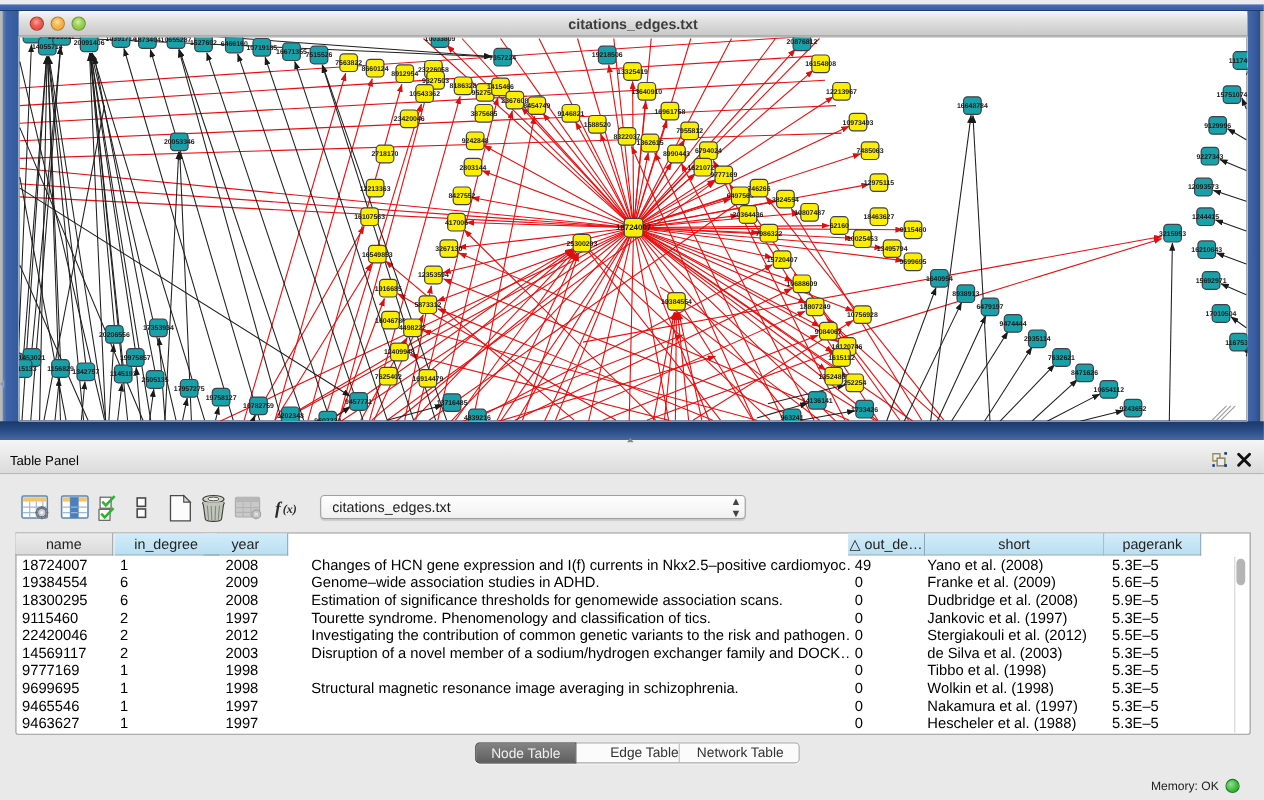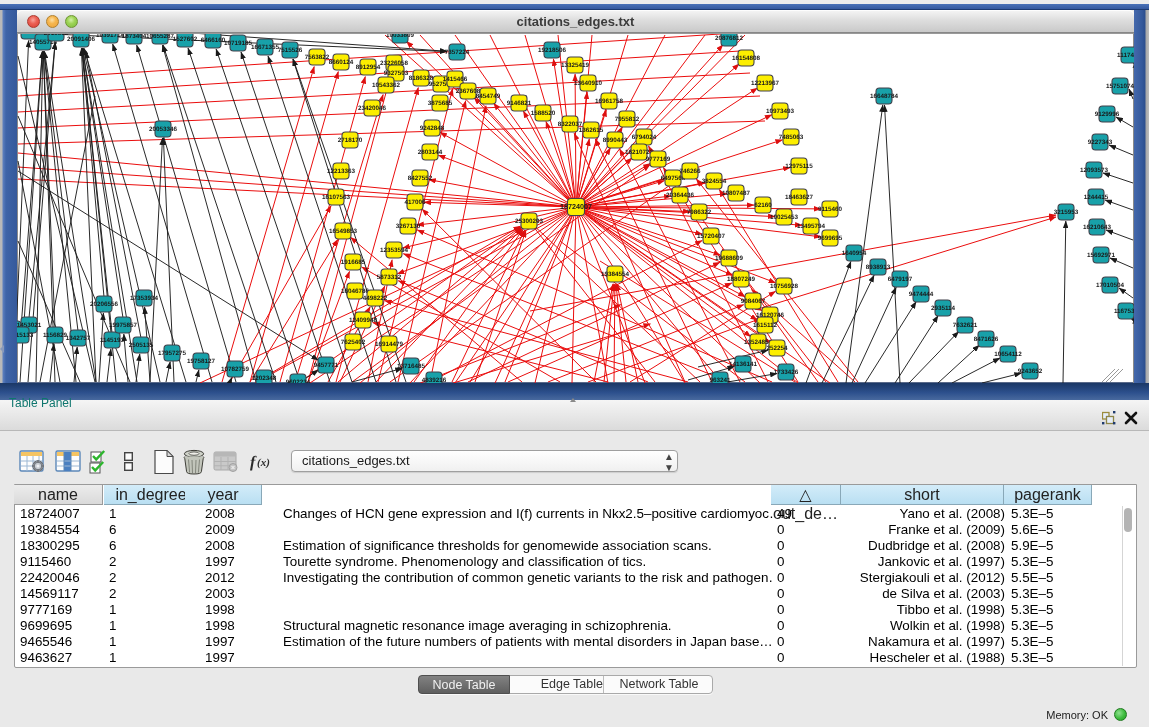--- a/index.html
+++ b/index.html
@@ -21,41 +21,41 @@
 #tl1{left:27px;background:radial-gradient(circle at 5px 4px,#f8a49c,#ec6256 40%,#d73c30);border:1px solid #ad3a30}
 #tl2{left:46px;background:radial-gradient(circle at 5px 4px,#fde0a6,#f6b64e 40%,#eda33b);border:1px solid #b0802d}
 #tl3{left:65px;background:radial-gradient(circle at 5px 4px,#d2f0a8,#9ed456 40%,#7bbc3c);border:1px solid #6e9434}
 #canvas{left:17px;top:33px;width:1117px;height:350px;background:#fff;overflow:hidden;border-top:1px solid #999;box-shadow:inset 1px 0 0 #8a8a8a,inset -1px 0 0 #8a8a8a,inset 0 -1px 0 #5a6a8a}
 
 #splitarrow{left:570px;top:398px;width:0;height:0;border-left:3.5px solid transparent;border-right:3.5px solid transparent;border-bottom:4px solid #8a8a8a;z-index:5}
 #leftcollapse{left:0px;top:345px;width:0;height:0;border-top:4px solid transparent;border-bottom:4px solid transparent;border-right:4px solid #8899bb}
 
 #panel{left:0;top:400px;width:1149px;height:327px;background:#e9e9e9}
 #panelbar{left:0;top:400px;width:1149px;height:31px;background:linear-gradient(#f5f5f5,#dbdbdb);border-bottom:1px solid #b8b8b8}
-#paneltitle{left:9px;top:396px;font-size:12px;color:#0f766e}
+#paneltitle{left:9px;top:412px;font-size:12px;color:#000000}
 #floaticon{left:1102px;top:411px;width:14px;height:14px}
 #closex{left:1124px;top:411px;width:14px;height:14px}
 #toolbar{left:14px;top:449px;width:270px;height:27px}
 #combo{left:291px;top:450px;width:387px;height:22px;background:linear-gradient(#fff,#f0f0f0);border:1px solid #9f9f9f;border-radius:4px;box-shadow:0 1px 1px rgba(0,0,0,.12)}
 #combotext{left:302px;top:453px;font-size:13px;color:#1a1a1a}
 #comboarr{left:664px;top:451px;font-size:10px;color:#444;letter-spacing:0}
 
 #tablewrap{left:14px;top:484px;width:1123px;height:184px;background:#fff;border:1px solid #9a9a9a;border-radius:0 0 2px 2px}
-#thead{left:14px;top:485px;width:1123px;height:20px;font-size:16px;color:#222}
+#thead{left:14px;top:485px;width:1123px;height:20px;font-size:13px;color:#222}
 #thead .th{position:absolute;top:0;height:20px;background:linear-gradient(#d3ecf9,#b9dff2);border-right:1px solid #89a8b8;border-bottom:1px solid #89a8b8;text-align:center;line-height:19px}
 #thead .th0{background:linear-gradient(#ececec,#dadada);border-right:1px solid #9a9a9a;border-bottom:1px solid #9a9a9a}
 #tbody{left:15px;top:506px;width:1106px;font-size:13.4px;color:#000}
 .tr{position:relative;height:16px;line-height:16px;white-space:nowrap}
 .tr div{position:absolute;top:0;overflow:hidden}
 .c0{left:5px;width:84px}.c1{left:94px;width:92px}.c2{left:190px;width:74px}
-.c3{left:268px;width:490px}.c4{left:762px;width:66px}.c5{left:828px;width:162px;text-align:right}.c6{left:996px;width:90px}
+.c3{left:268px;width:490px}.c4{left:762px;width:66px}.c5{left:828px;width:162px;text-align:left}.c6{left:996px;width:90px}
 #vscroll{left:1122px;top:506px;width:11px;height:160px;border-left:1px solid #d5d5d5}
 #vthumb{left:1124px;top:508px;width:8px;height:24px;background:#b4b4b4;border-radius:4px}
 
-#tabs{left:418px;top:675px;width:295px;height:19px;background:#fbfbfb;border:1px solid #a9a9a9;border-radius:4px;font-size:12.5px;color:#333;box-shadow:0 1px 0 rgba(255,255,255,.7)}
+#tabs{left:432px;top:675px;width:295px;height:19px;background:#fbfbfb;border:1px solid #a9a9a9;border-radius:4px;font-size:12.5px;color:#333;box-shadow:0 1px 0 rgba(255,255,255,.7)}
 #tab1{position:absolute;left:-1px;top:-1px;width:92px;height:19px;background:linear-gradient(#828282,#5f5f5f);border:1px solid #4f4f4f;border-radius:4px 0 0 4px;color:#f0f0f0;text-align:center;line-height:18px}
 #tab2{position:absolute;left:91px;top:0;width:94px;height:17px;border-right:1px solid #bbb;text-align:right;line-height:17px}
 #tab3{position:absolute;left:185px;top:0;width:110px;height:17px;text-align:center;line-height:17px}
 
 #memtext{left:1020px;top:709px;width:88px;text-align:right;font-size:11px;color:#222}
 #memdot{left:1114px;top:708px;width:13px;height:13px;border-radius:50%;background:radial-gradient(circle at 4px 4px,#8ee08e,#3dbb3d 55%,#2a9e2a);border:1px solid #1f7a1f}
 </style></head><body>
 <div class="abs" id="topgray"></div>
 <div class="abs" id="topblue"></div>
 <div class="abs" id="leftblue"></div>
@@ -682,20 +682,21 @@
       <div class="c2">2008</div>
       <div class="c3">Changes of HCN gene expression and I(f) currents in Nkx2.5–positive cardiomyoc…</div>
       <div class="c4">49</div>
       <div class="c5">Yano et al. (2008)</div>
       <div class="c6">5.3E–5</div>
     </div>
     <div class="tr">
       <div class="c0">19384554</div>
       <div class="c1">6</div>
       <div class="c2">2009</div>
+      <div class="c3">Genome–wide association studies in ADHD.</div>
       <div class="c4">0</div>
       <div class="c5">Franke et al. (2009)</div>
       <div class="c6">5.6E–5</div>
     </div>
     <div class="tr">
       <div class="c0">18300295</div>
       <div class="c1">6</div>
       <div class="c2">2008</div>
       <div class="c3">Estimation of significance thresholds for genomewide association scans.</div>
       <div class="c4">0</div>
@@ -717,20 +718,21 @@
       <div class="c2">2012</div>
       <div class="c3">Investigating the contribution of common genetic variants to the risk and pathogen…</div>
       <div class="c4">0</div>
       <div class="c5">Stergiakouli et al. (2012)</div>
       <div class="c6">5.5E–5</div>
     </div>
     <div class="tr">
       <div class="c0">14569117</div>
       <div class="c1">2</div>
       <div class="c2">2003</div>
+      <div class="c3">Disruption of a novel member of a sodium/hydrogen exchanger family and DOCK…</div>
       <div class="c4">0</div>
       <div class="c5">de Silva et al. (2003)</div>
       <div class="c6">5.3E–5</div>
     </div>
     <div class="tr">
       <div class="c0">9777169</div>
       <div class="c1">1</div>
       <div class="c2">1998</div>
       <div class="c4">0</div>
       <div class="c5">Tibbo et al. (1998)</div>
@@ -742,21 +744,20 @@
       <div class="c2">1998</div>
       <div class="c3">Structural magnetic resonance image averaging in schizophrenia.</div>
       <div class="c4">0</div>
       <div class="c5">Wolkin et al. (1998)</div>
       <div class="c6">5.3E–5</div>
     </div>
     <div class="tr">
       <div class="c0">9465546</div>
       <div class="c1">1</div>
       <div class="c2">1997</div>
-      <div class="c3">Estimation of the future numbers of patients with mental disorders in Japan base…</div>
       <div class="c4">0</div>
       <div class="c5">Nakamura et al. (1997)</div>
       <div class="c6">5.3E–5</div>
     </div>
     <div class="tr">
       <div class="c0">9463627</div>
       <div class="c1">1</div>
       <div class="c2">1997</div>
       <div class="c4">0</div>
       <div class="c5">Hescheler et al. (1988)</div>

